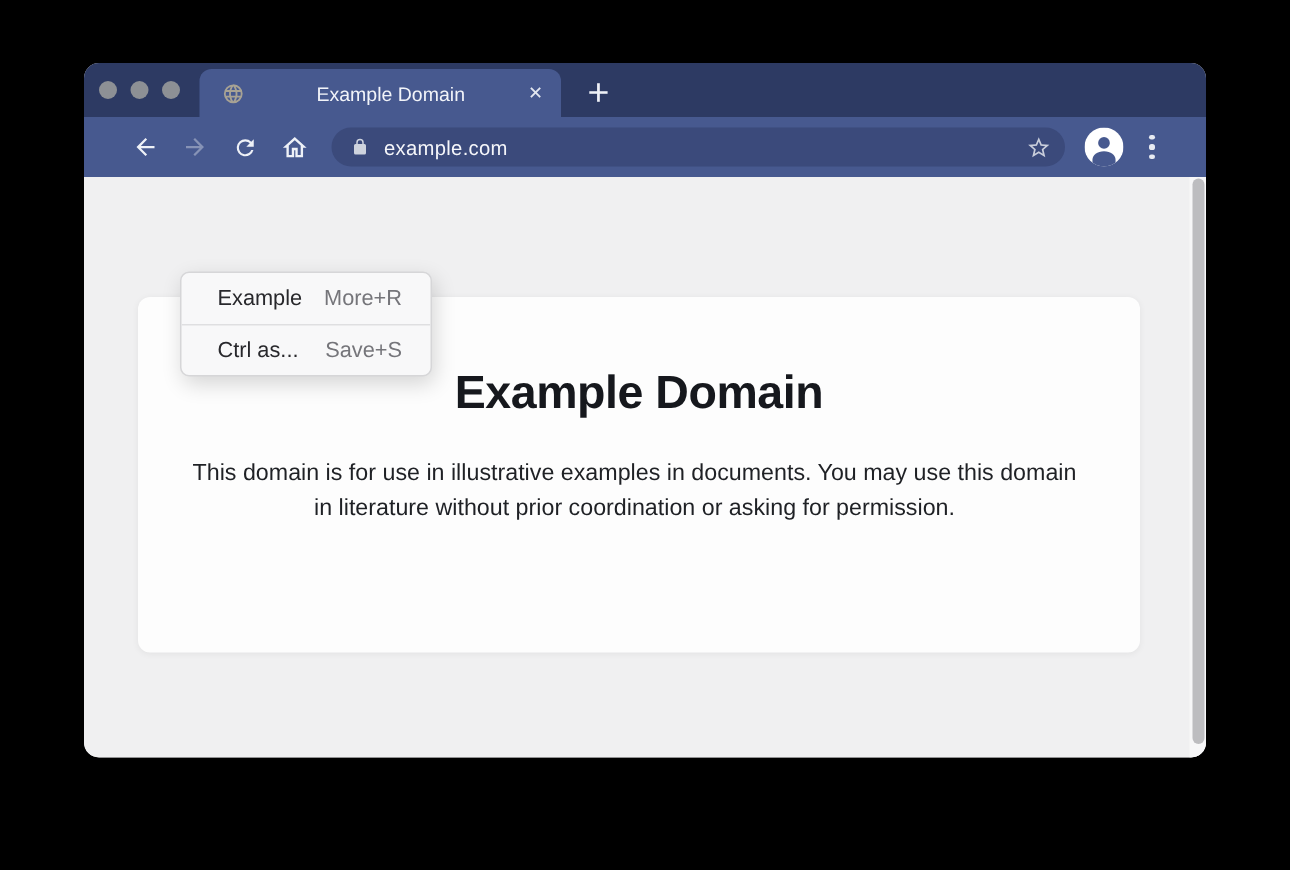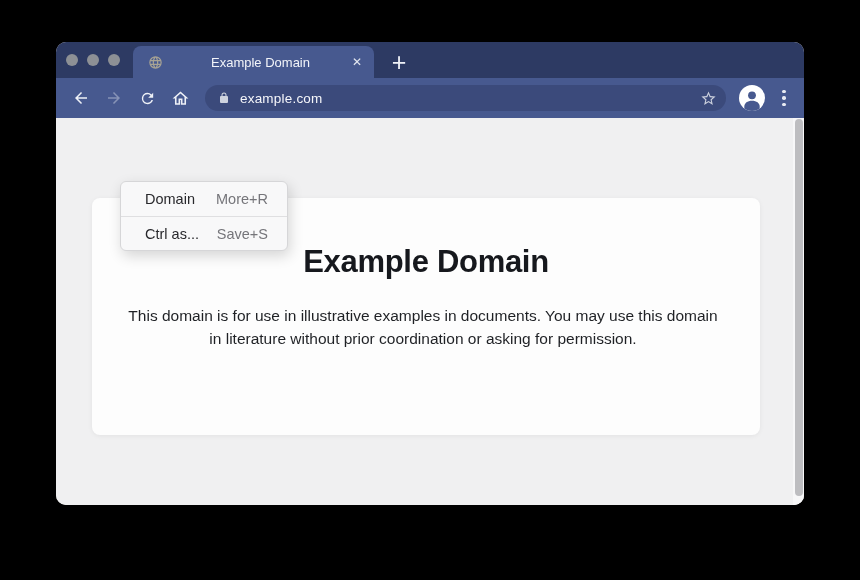--- a/index.html
+++ b/index.html
@@ -42,21 +42,21 @@
   }
   .new-tab {
     position: absolute; left: 328px; top: 5px; width: 30px; height: 30px;
     color: #eef0f6; font-size: 25px; font-weight: 400; line-height: 1;
     display: flex; align-items: center; justify-content: center;
   }
 
   
   .toolbar {
     height: 40px; background: #47598f;
-    display: flex; align-items: center; padding: 0 12px;
+    display: flex; align-items: center; padding: 0 28px;
   }
   .tool-btn {
     width: 26px; height: 26px; margin-right: 7px; flex: 0 0 auto;
     display: flex; align-items: center; justify-content: center;
     color: #eef1f7;
   }
   .tool-btn.disabled { color: #8793b6; }
   .address {
     flex: 1; height: 26px; background: #3b4a7b; border-radius: 13px;
     display: flex; align-items: center; padding: 0 9px 0 13px;
@@ -202,21 +202,21 @@
     <div class="scroll-track"></div>
     <div class="scroll-thumb"></div>
 
     <div class="card">
       <h1>Example Domain</h1>
       <p>This domain is for use in illustrative examples in documents. You may use this domain in literature without prior coordination or asking for permission.</p>
     </div>
 
     <div class="menu">
       <div class="menu-item">
-        <span class="mi-label">Domain</span>
+        <span class="mi-label">Example</span>
         <span class="mi-key">More+R</span>
       </div>
       <div class="menu-item">
         <span class="mi-label">Ctrl as...</span>
         <span class="mi-key">Save+S</span>
       </div>
     </div>
   </div>
 
 </div>

